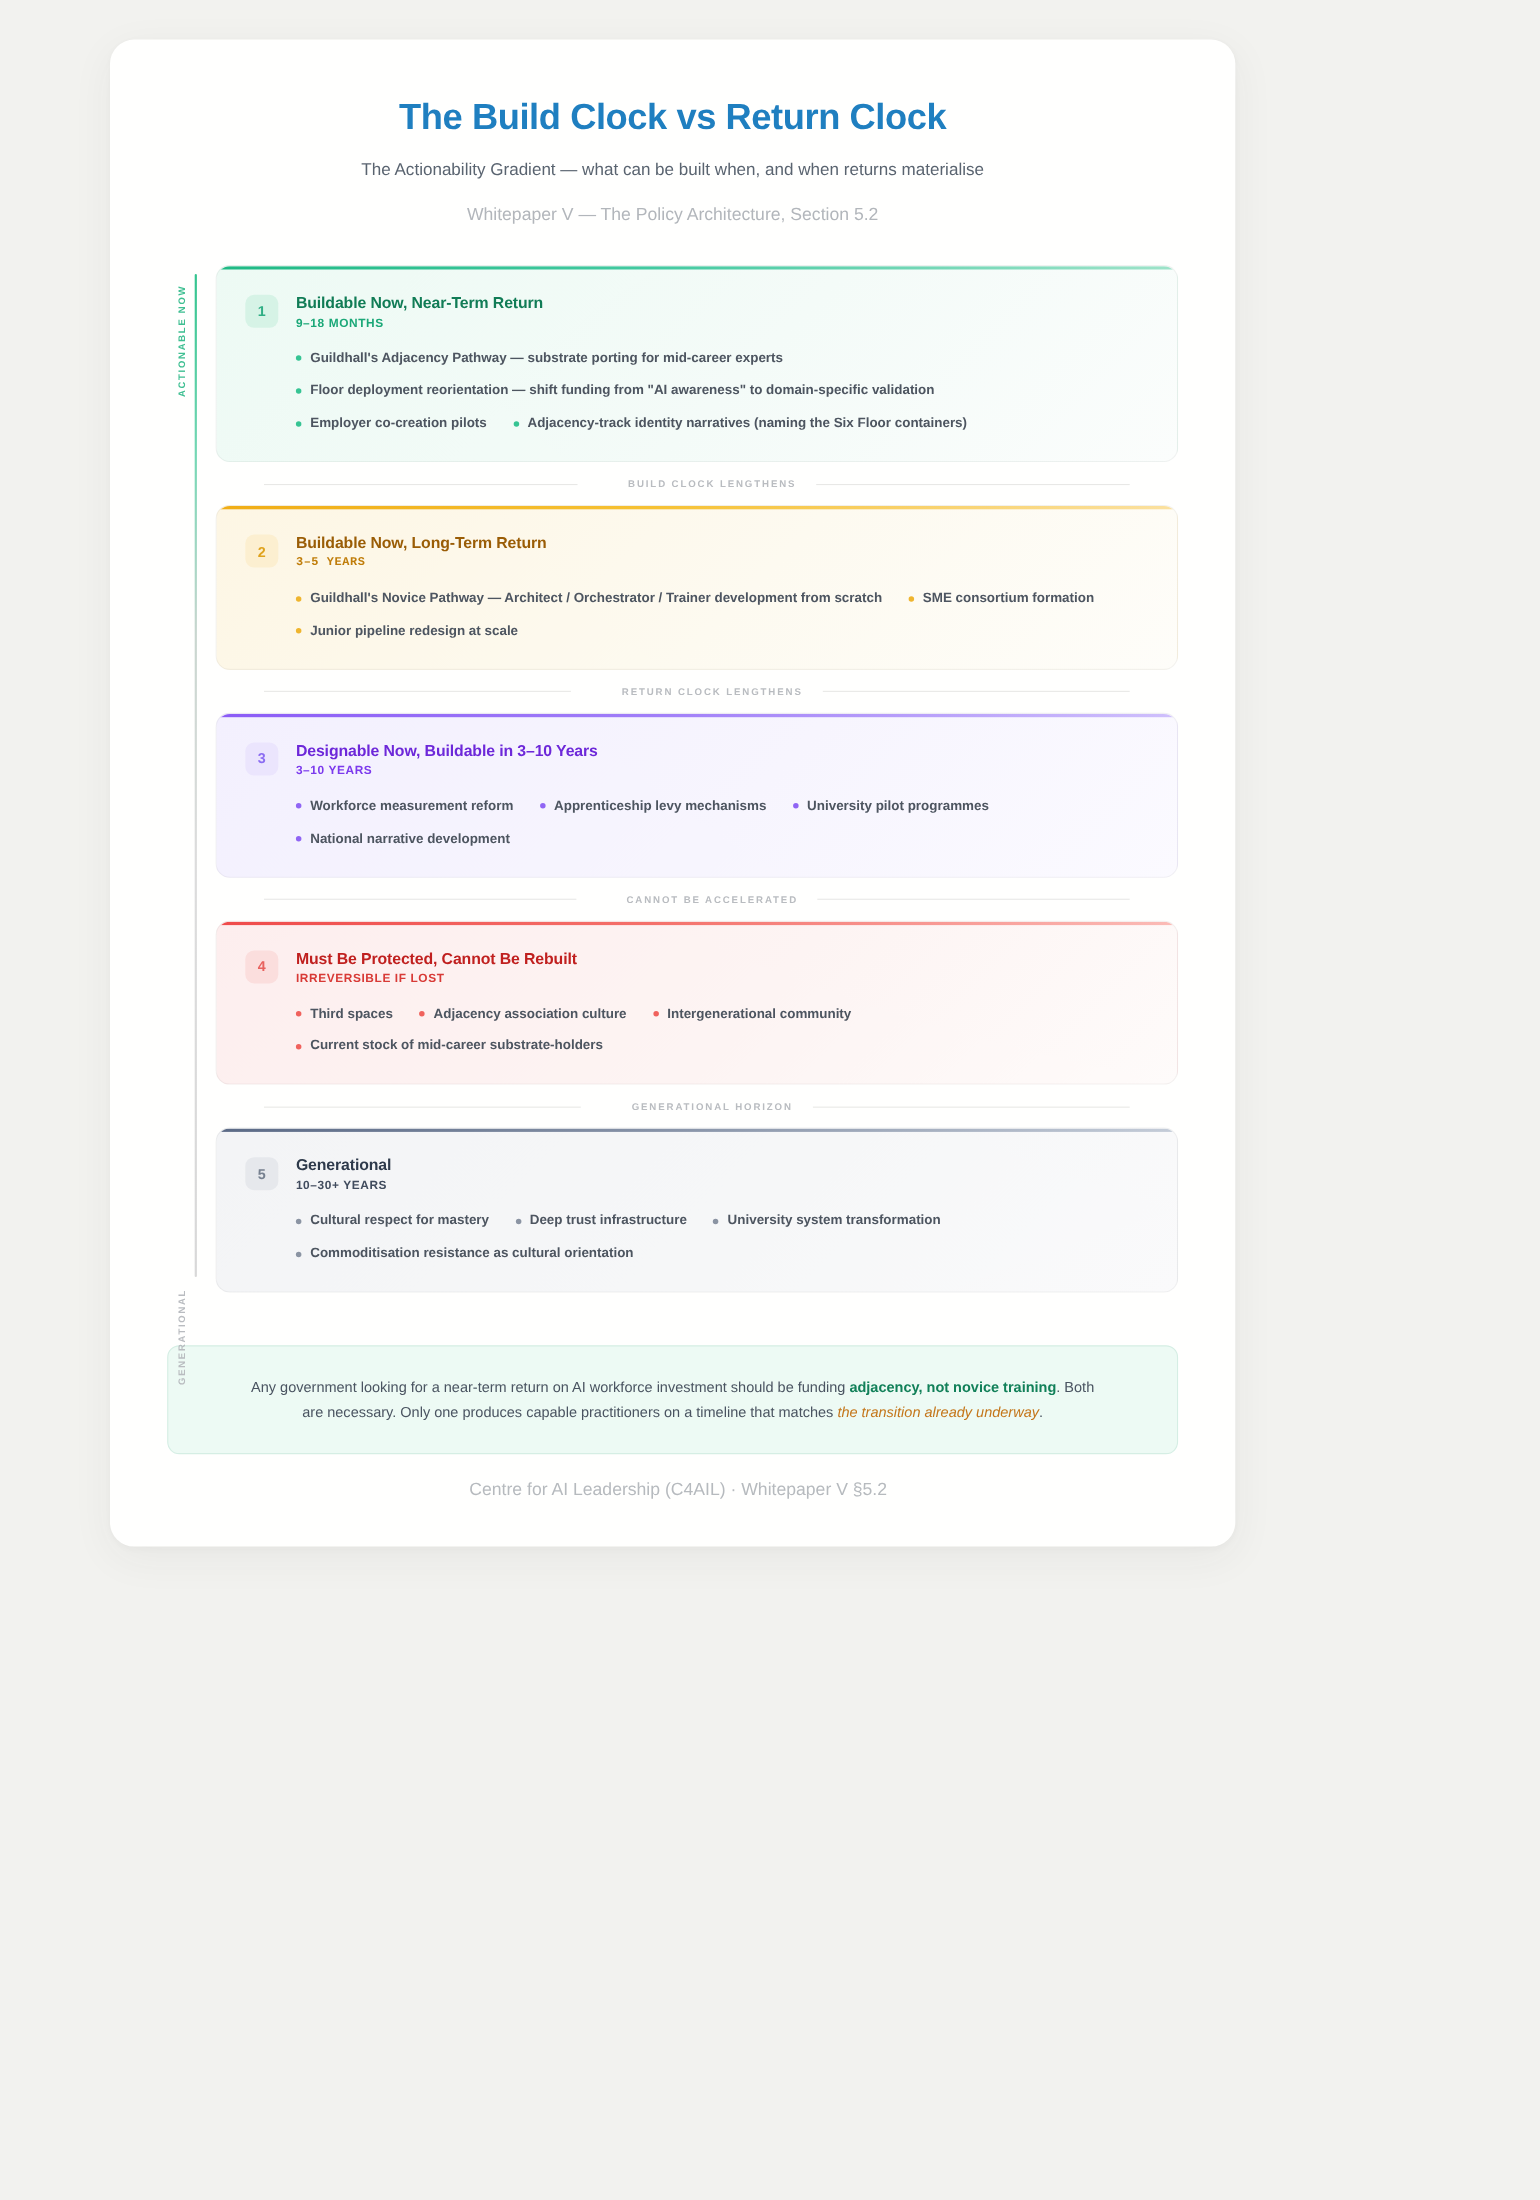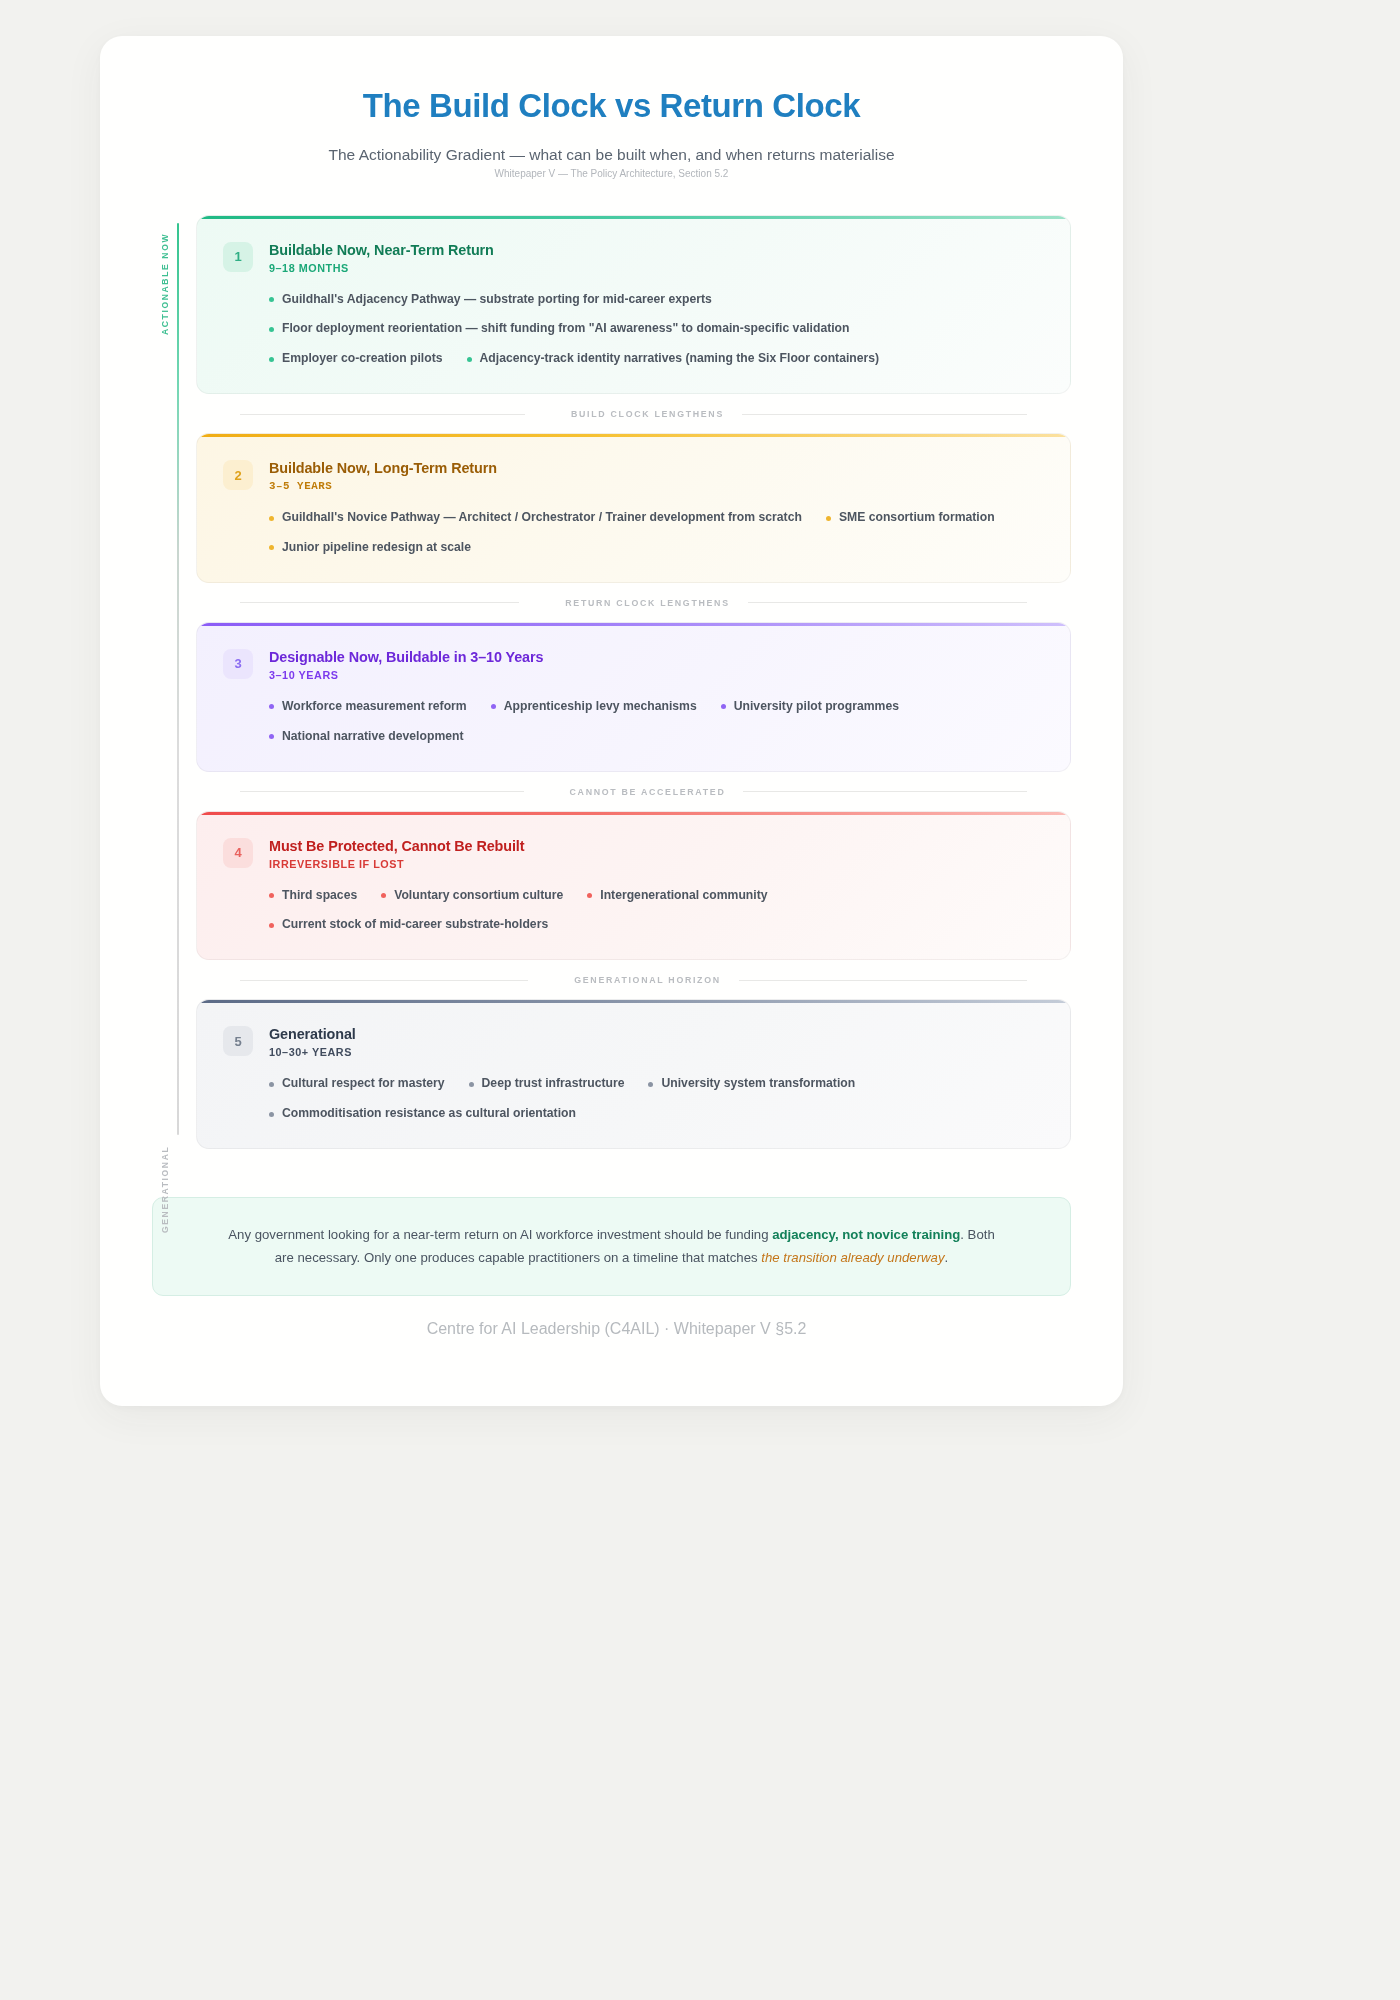--- a/index.html
+++ b/index.html
@@ -39,22 +39,22 @@
     letter-spacing: -0.4px;
     line-height: 1.2;
   }
   .subtitle {
     margin-top: 20px;
     font-size: 15.5px;
     color: #5a6470;
     font-weight: 400;
   }
   .eyebrow {
-    margin-top: 4px;
-    font-size: 10px;
+    margin-top: 23px;
+    font-size: 16px;
     color: #b2b6bb;
     font-weight: 400;
   }
 
   
   .timeline {
     position: relative;
     margin-top: 36px;
     padding: 0 52px 0 96px;
   }
@@ -361,21 +361,21 @@
               <div class="stage-dur">IRREVERSIBLE IF LOST</div>
             </div>
           </div>
           <div class="items">
             <div class="item">
               <span class="dot"></span>
               <span>Third spaces</span>
             </div>
             <div class="item">
               <span class="dot"></span>
-              <span>Voluntary consortium culture</span>
+              <span>Adjacency association culture</span>
             </div>
             <div class="item">
               <span class="dot"></span>
               <span>Intergenerational community</span>
             </div>
             <div class="item">
               <span class="dot"></span>
               <span>Current stock of mid-career substrate-holders</span>
             </div>
           </div>

